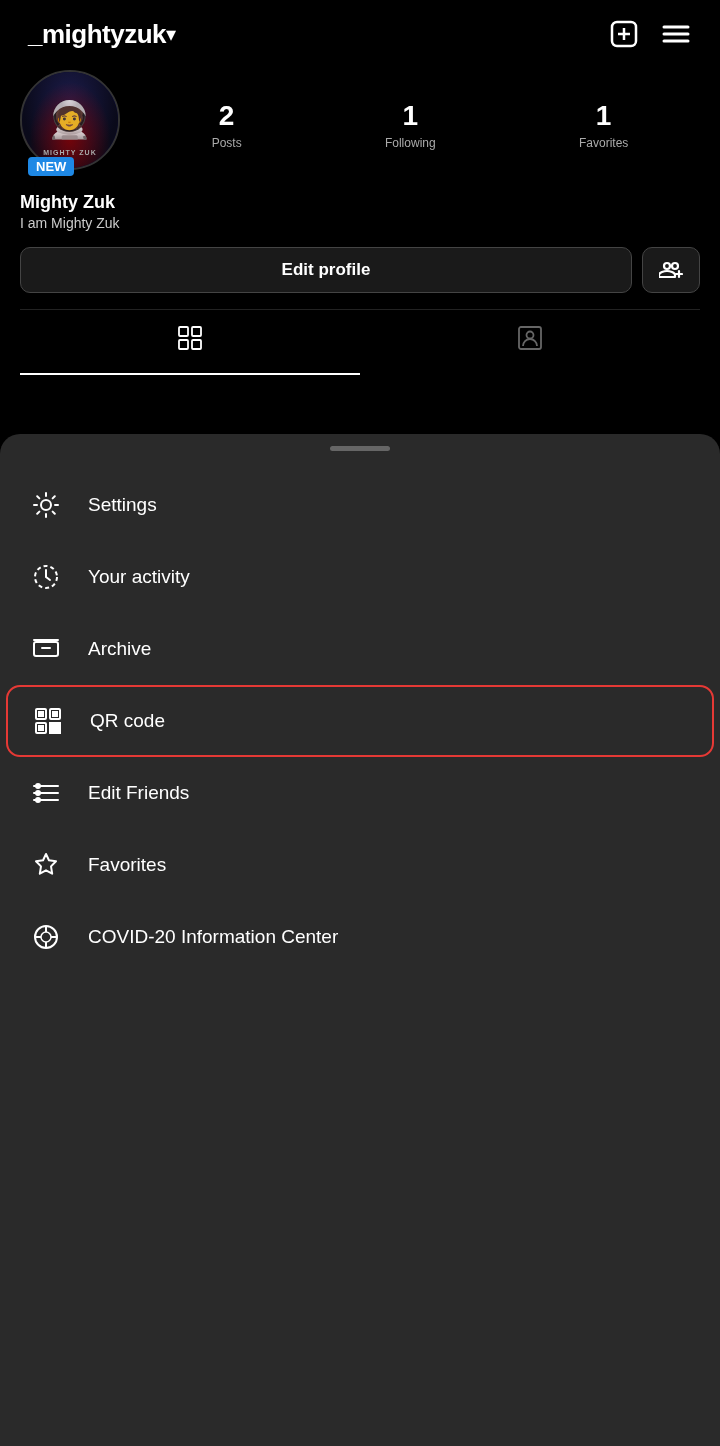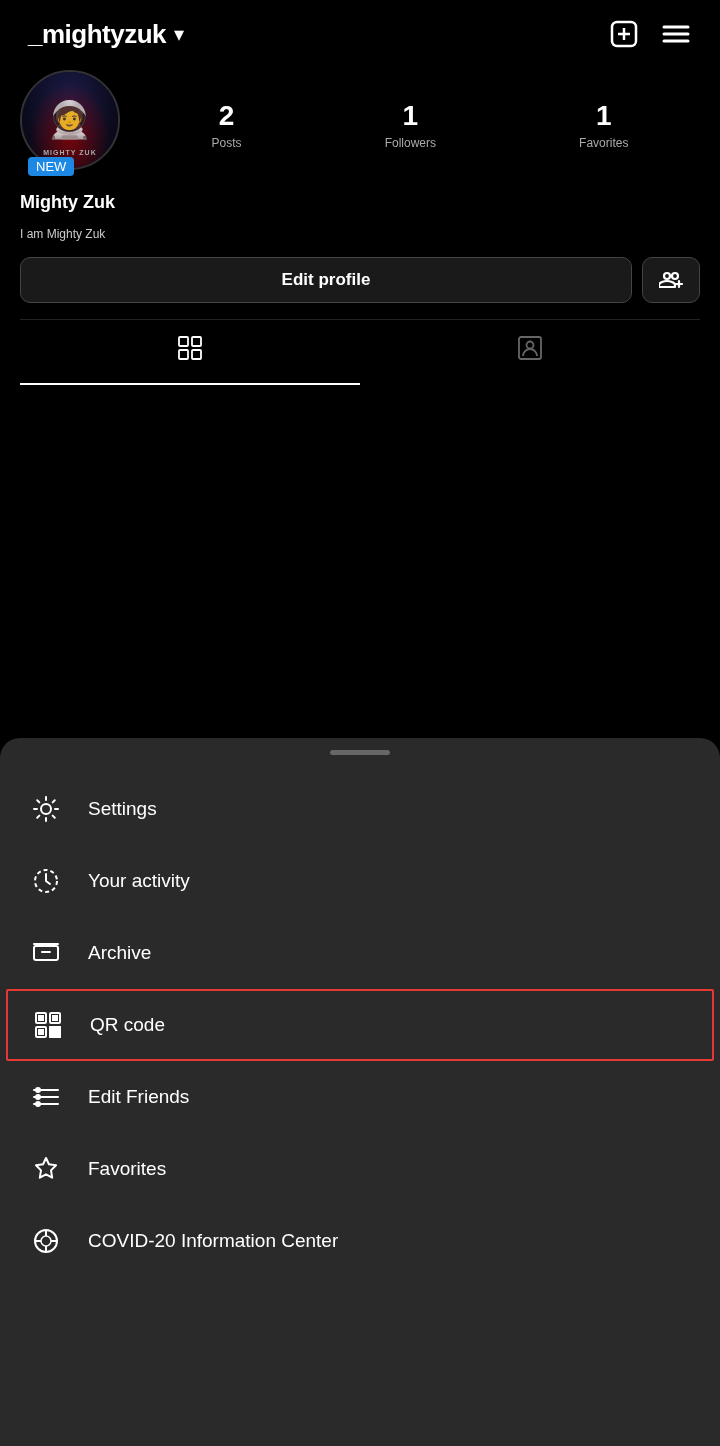--- a/index.html
+++ b/index.html
@@ -21,21 +21,20 @@
     
     .header-bar {
       display: flex;
       align-items: center;
       justify-content: space-between;
       padding: 18px 8px 10px;
     }
     .username-area {
       display: flex;
       align-items: center;
-      gap: 8px;
     }
     .username-text {
       color: #fff;
       font-size: 26px;
       font-weight: 700;
       letter-spacing: -0.5px;
     }
     .chevron-down {
       color: #fff;
       font-size: 20px;
@@ -108,21 +107,21 @@
       font-weight: 600;
       letter-spacing: 1px;
     }
     .new-badge {
       position: absolute;
       bottom: 4px;
       left: 8px;
       background: #1e88e5;
       color: #fff;
       font-size: 13px;
-      font-weight: 400;
+      font-weight: 700;
       padding: 2px 8px;
       border-radius: 4px;
     }
 
     .stats-area {
       display: flex;
       flex: 1;
       justify-content: space-around;
       align-items: center;
       padding-left: 10px;
@@ -149,22 +148,22 @@
       margin-top: 12px;
       padding-bottom: 16px;
     }
     .display-name {
       color: #fff;
       font-size: 18px;
       font-weight: 700;
     }
     .bio-text {
       color: #ccc;
-      font-size: 12px;
-      margin-top: 14px;
+      font-size: 14px;
+      margin-top: 2px;
     }
 
     
     .action-buttons {
       display: flex;
       gap: 10px;
       margin-bottom: 16px;
     }
     .edit-profile-btn {
       flex: 1;
@@ -217,21 +216,21 @@
     .tab-icon.inactive {
       color: #666;
     }
 
     
     .bottom-sheet {
       position: absolute;
       bottom: 0;
       left: 0;
       right: 0;
-      height: 708px;
+      height: 1012px;
       background: #2a2a2a;
       border-radius: 20px 20px 0 0;
       z-index: 100;
     }
     .sheet-handle {
       display: flex;
       justify-content: center;
       padding: 12px 0 8px;
     }
     .handle-bar {
@@ -248,21 +247,21 @@
     .menu-item {
       display: flex;
       align-items: center;
       gap: 24px;
       padding: 18px 28px;
       cursor: pointer;
       position: relative;
     }
     .menu-item.highlighted {
       border: 2px solid #e53935;
-      border-radius: 2px;
+      border-radius: 14px;
       margin: 0 6px;
       padding: 16px 22px;
     }
     .menu-icon {
       width: 36px;
       height: 36px;
       display: flex;
       align-items: center;
       justify-content: center;
       flex-shrink: 0;
@@ -319,21 +318,21 @@
       <span class="new-badge">NEW</span>
     </div>
 
     <div class="stats-area">
       <div class="stat-item">
         <span class="stat-number">2</span>
         <span class="stat-label">Posts</span>
       </div>
       <div class="stat-item">
         <span class="stat-number">1</span>
-        <span class="stat-label">Followers</span>
+        <span class="stat-label">Following</span>
       </div>
       <div class="stat-item">
         <span class="stat-number">1</span>
         <span class="stat-label">Favorites</span>
       </div>
     </div>
   </div>
 
   <div class="name-bio">
     <div class="display-name">Mighty Zuk</div>

